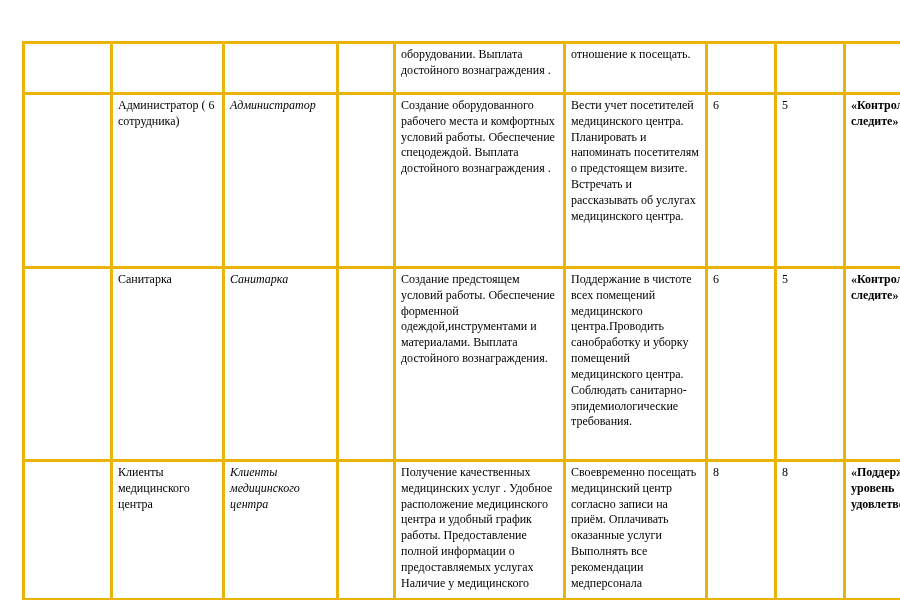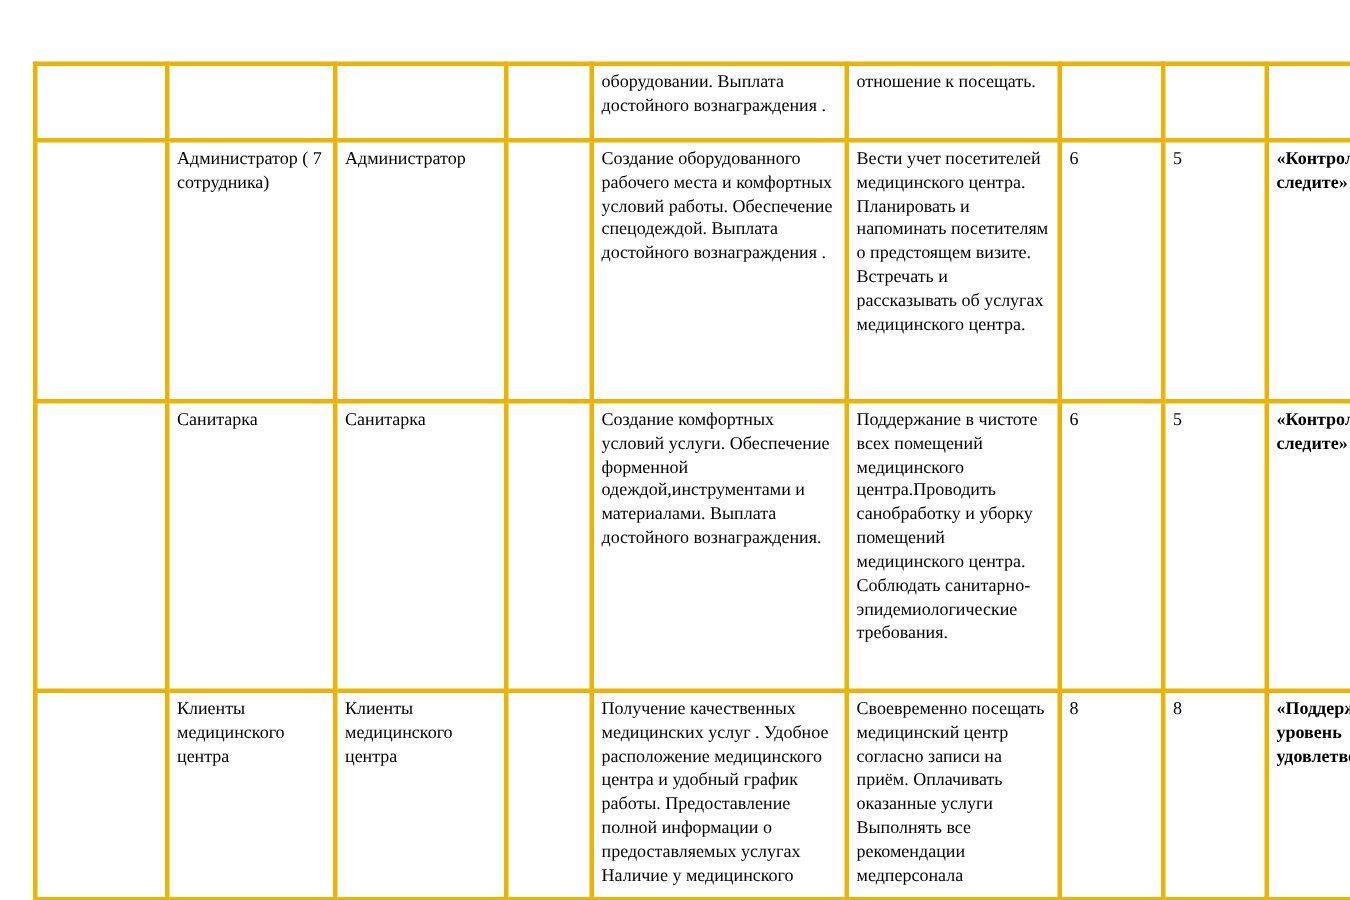--- a/index.html
+++ b/index.html
@@ -41,21 +41,21 @@
     line-height: 1.32;
     font-family: "Liberation Serif", "DejaVu Serif", serif;
     word-wrap: break-word;
     overflow-wrap: break-word;
     hyphens: none;
   }
 
   
   .c1 { width: 76px; }
   .c2 { width: 100px; }
-  .c3 { width: 102px; }
+  .c3 { width: 102px; font-style: italic; }
   .c4 { width: 45px; }
   .c5 { width: 158px; }
   .c6 { width: 130px; }
   .c7 { width: 57px; }
   .c8 { width: 57px; }
   .c9 { width: 125px; }
 
   .cell-bold {
     font-weight: bold;
   }
@@ -87,36 +87,36 @@
         <td class="c4 empty-cell"></td>
         <td class="c5">оборудовании. Выплата достойного вознаграждения .</td>
         <td class="c6">отношение к посещать.</td>
         <td class="c7 num"></td>
         <td class="c8 num"></td>
         <td class="c9 cell-bold"></td>
       </tr>
 
       <tr class="row-admin">
         <td class="c1 empty-cell"></td>
-        <td class="c2">Администратор ( 7 сотрудника)</td>
+        <td class="c2">Администратор ( 6 сотрудника)</td>
         <td class="c3">Администратор</td>
         <td class="c4 empty-cell"></td>
         <td class="c5">Создание оборудованного рабочего места и комфортных условий работы. Обеспечение спецодеждой.  Выплата достойного вознаграждения .</td>
         <td class="c6">Вести учет посетителей медицинского центра. Планировать и напоминать посетителям о предстоящем визите. Встречать и рассказывать об услугах медицинского центра.</td>
         <td class="c7 num">6</td>
         <td class="c8 num">5</td>
         <td class="c9 cell-bold">«Контролируйте/ следите»</td>
       </tr>
 
       <tr class="row-sanitarka">
         <td class="c1 empty-cell"></td>
         <td class="c2">Санитарка</td>
         <td class="c3">Санитарка</td>
         <td class="c4 empty-cell"></td>
-        <td class="c5">Создание комфортных условий услуги. Обеспечение форменной одеждой,инструментами и материалами. Выплата достойного вознаграждения.</td>
+        <td class="c5">Создание предстоящем условий работы. Обеспечение форменной одеждой,инструментами и материалами. Выплата достойного вознаграждения.</td>
         <td class="c6">Поддержание в чистоте всех помещений медицинского центра.Проводить санобработку и уборку помещений медицинского центра. Соблюдать санитарно-эпидемиологические требования.</td>
         <td class="c7 num">6</td>
         <td class="c8 num">5</td>
         <td class="c9 cell-bold">«Контролируйте/ следите»</td>
       </tr>
 
       <tr class="row-clients">
         <td class="c1 empty-cell"></td>
         <td class="c2">Клиенты медицинского центра</td>
         <td class="c3">Клиенты медицинского центра</td>

